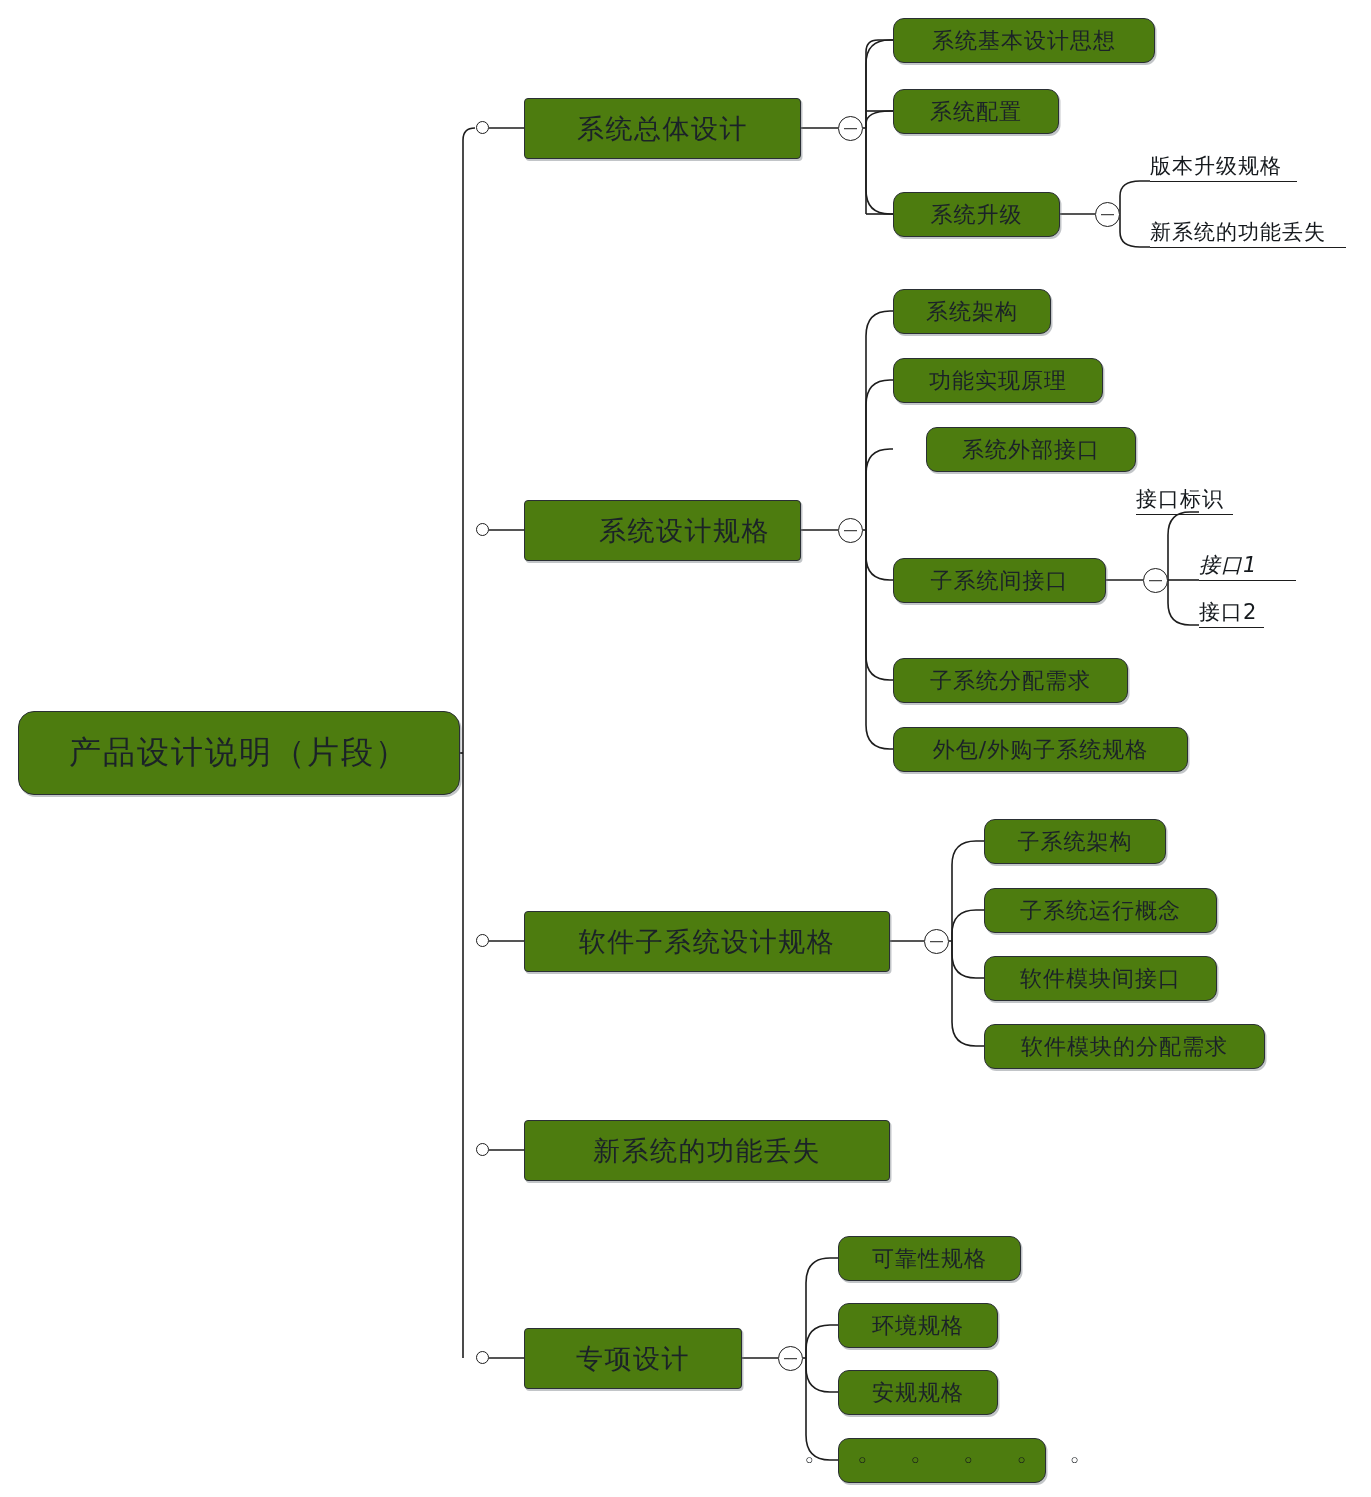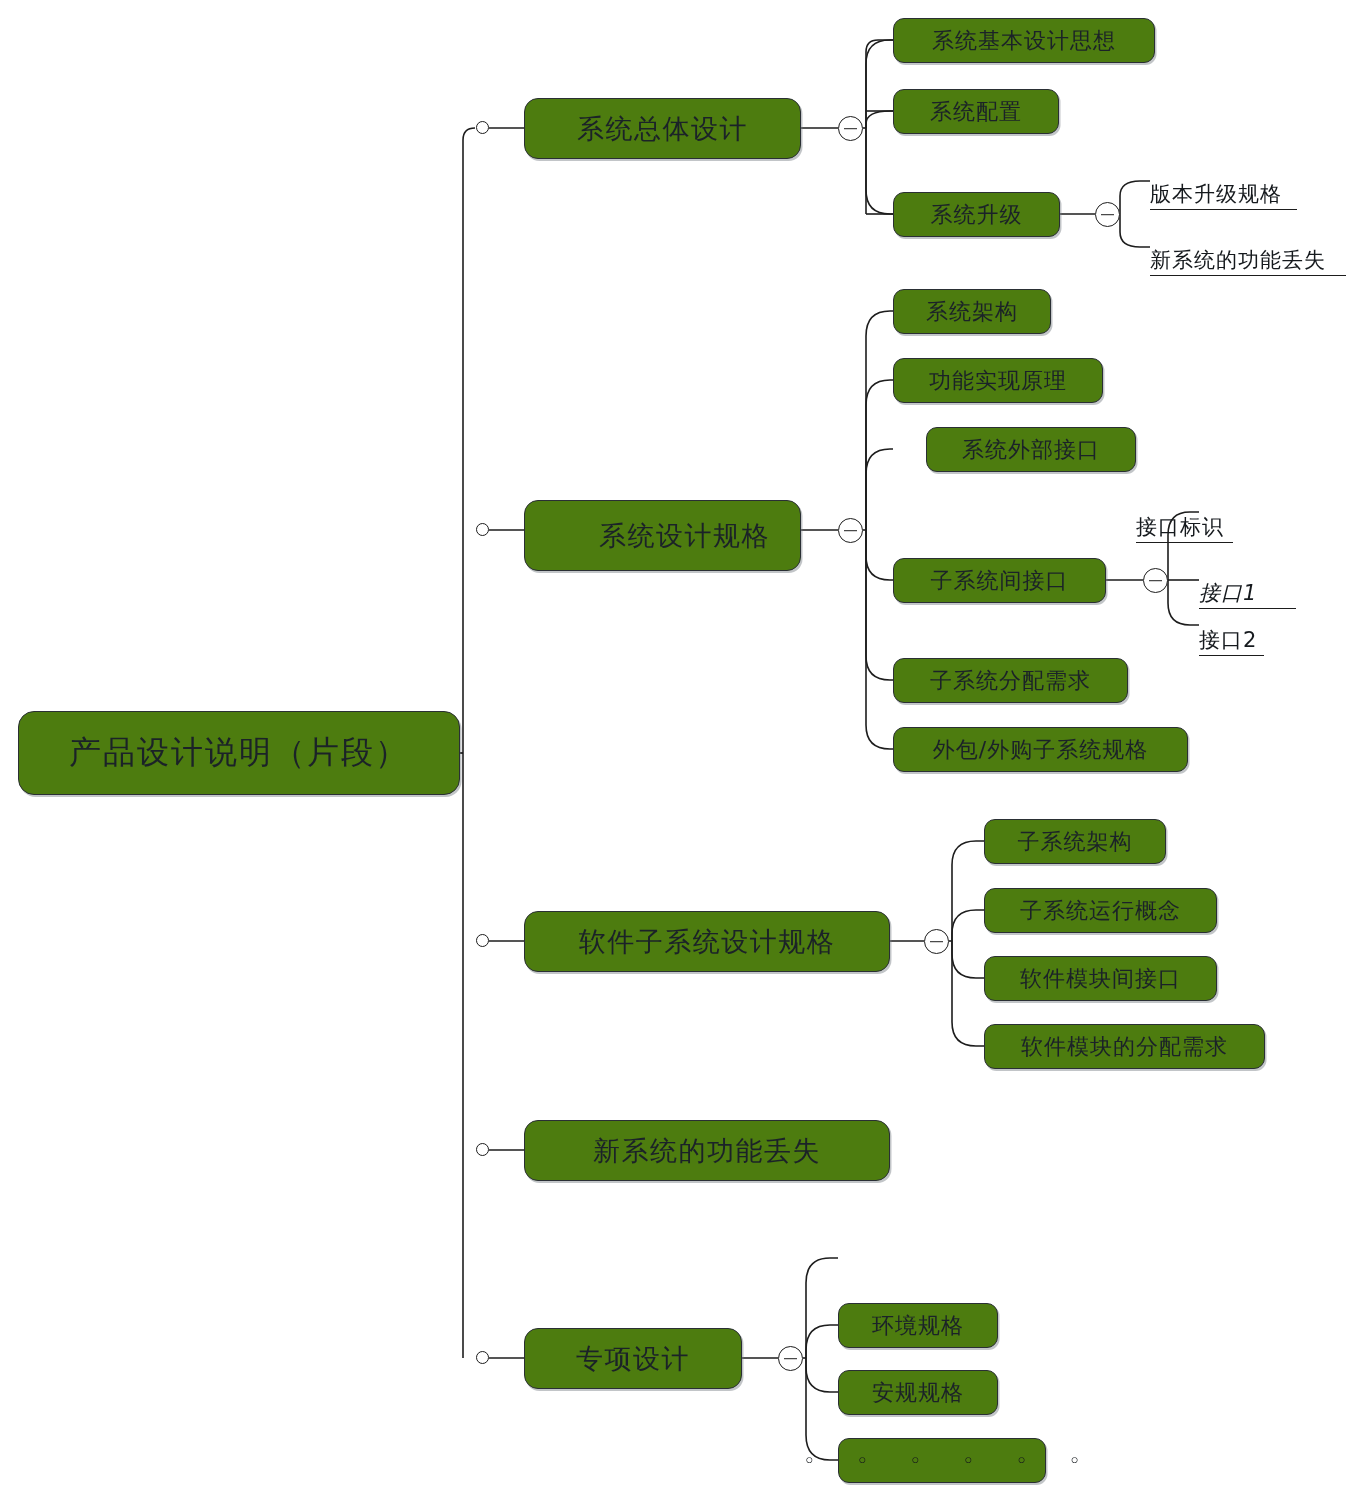--- a/index.html
+++ b/index.html
@@ -48,21 +48,21 @@
   }
   .node.root{
     border-radius:16px;
     font-size:32px;
     letter-spacing:2px;
     border-width:1.6px;
   }
   .node.level1{
     font-size:27px;
     letter-spacing:1.5px;
-    border-radius:14px;
+    border-radius:4px;
   }
   .node.leaf{
     font-size:22px;
     letter-spacing:1px;
   }
   .node.dots{
     font-size:21px;
     letter-spacing:17px;
     text-indent:17px;
     color:#14181c;
@@ -73,21 +73,20 @@
     box-sizing:border-box;
     display:flex;
     align-items:flex-end;
     justify-content:flex-start;
     font-size:21px;
     color:#15191d;
     letter-spacing:1px;
     border-bottom:1.6px solid #1d1d1d;
     white-space:nowrap;
     padding-bottom:1px;
-    margin-top:28px;
   }
   
   .bullet{
     position:absolute;
     width:13px;height:13px;
     box-sizing:border-box;
     border:1.5px solid #1d1d1d;
     border-radius:50%;
     background:#ffffff;
   }
@@ -189,21 +188,21 @@
   <div class="bullet" style="left:476px; top:121px;"></div>
   <div class="bullet" style="left:476px; top:523px;"></div>
   <div class="bullet" style="left:476px; top:934px;"></div>
   <div class="bullet" style="left:476px; top:1143px;"></div>
   <div class="bullet" style="left:476px; top:1351px;"></div>
 
   <div class="node level1" style="left:524px; top:98px; width:277px; height:61px;">
     <span>系统总体设计</span>
   </div>
 
-  <div class="node level1" style="left:524px; top:500px; width:277px; height:71px;padding-left:44px;">
+  <div class="node level1" style="left:524px; top:500px; width:277px; height:61px;padding-left:44px;">
     <span>系统设计规格</span>
   </div>
 
   <div class="node level1" style="left:524px; top:911px; width:366px; height:61px;">
     <span>软件子系统设计规格</span>
   </div>
 
   <div class="node level1" style="left:524px; top:1120px; width:366px; height:61px;">
     <span>新系统的功能丢失</span>
   </div>
@@ -284,20 +283,23 @@
   </div>
 
   <div class="node leaf" style="left:984px; top:956px; width:233px; height:45px;">
     <span>软件模块间接口</span>
   </div>
 
   <div class="node leaf" style="left:984px; top:1024px; width:281px; height:45px;">
     <span>软件模块的分配需求</span>
   </div>
 
+  <div class="node leaf" style="left:838px; top:1236px; width:183px; height:45px;">
+    <span>可靠性规格</span>
+  </div>
 
   <div class="node leaf" style="left:838px; top:1303px; width:160px; height:45px;">
     <span>环境规格</span>
   </div>
 
   <div class="node leaf" style="left:838px; top:1370px; width:160px; height:45px;align-items:center;">
     <span>安规规格</span>
   </div>
 
   <div class="node leaf dots" style="left:838px; top:1438px; width:208px; height:45px;">

